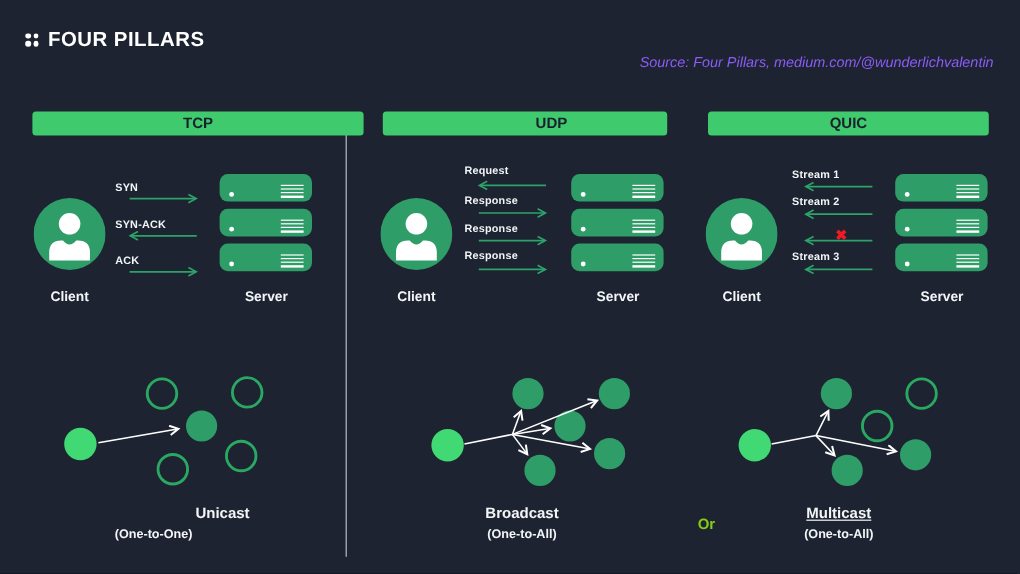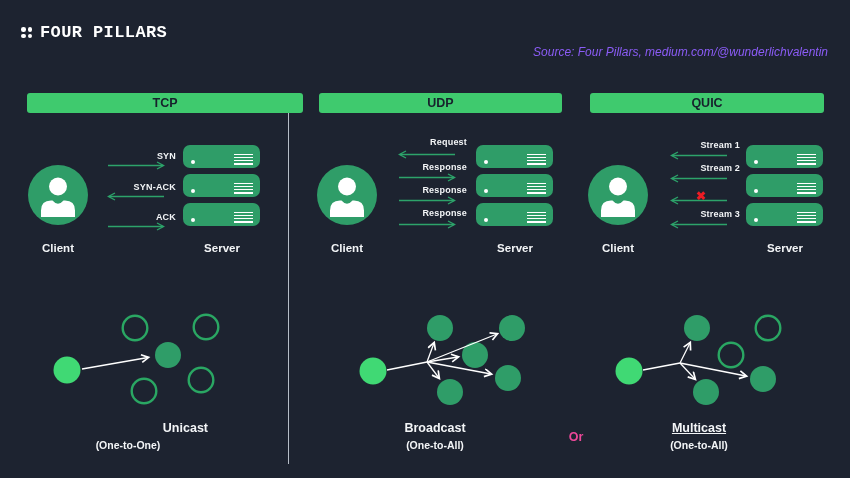--- a/index.html
+++ b/index.html
@@ -1,20 +1,20 @@
 <!DOCTYPE html>
 <html><head>
 <meta charset="utf-8">
 <style>
   html,body{margin:0;padding:0;background:#11151d;}
   .canvas{position:relative;width:850px;height:478px;background:#1d2330;overflow:hidden;
           font-family:"Liberation Sans",sans-serif;}
 
   
-  .brand{position:absolute;left:21px;top:23px;display:flex;align-items:center;gap:8px;font-family:Liberation Mono, monospace;}
+  .brand{position:absolute;left:21px;top:23px;display:flex;align-items:center;gap:8px;}
   .dots{width:11px;height:11px;display:grid;grid-template-columns:4.5px 4.5px;grid-template-rows:4.5px 4.5px;gap:2px;}
   .dots i{display:block;background:#fff;border-radius:50%;}
   .brand-name{color:#fff;font-weight:bold;font-size:17px;letter-spacing:.4px;}
   .title{position:absolute;right:22px;top:18px;color:#fff;font-weight:bold;font-size:21px;}
   .source{position:absolute;right:22px;top:45px;color:#8b5cf6;font-style:italic;font-size:12px;}
 
   
   .pill{position:absolute;top:93px;height:20px;background:#3fca6e;border-radius:3px;
         color:#17212c;font-weight:bold;font-size:12.5px;display:flex;align-items:center;justify-content:center;}
 
@@ -23,30 +23,30 @@
   
   .client-icon{position:absolute;width:60px;height:60px;}
   .entity-label{position:absolute;width:90px;top:242px;text-align:center;color:#f3f5f7;font-weight:bold;font-size:11.5px;}
   .server-stack{position:absolute;top:145px;width:77px;}
   .server-box{position:relative;height:23px;border-radius:7px;background:#2f9d68;margin-bottom:6px;}
   .server-dot{position:absolute;left:8px;bottom:4px;width:4px;height:4px;border-radius:50%;background:#fff;}
   .server-lines{position:absolute;right:7px;bottom:3.5px;display:flex;flex-direction:column;gap:1.6px;}
   .server-lines i{display:block;width:19px;height:1.5px;background:#fff;}
 
   
-  .msg-label{position:absolute;width:80px;text-align:right;color:#f3f5f7;font-weight:bold;font-size:9px;letter-spacing:.2px;}
+  .msg-label{position:absolute;width:80px;text-align:left;color:#f3f5f7;font-weight:bold;font-size:9px;letter-spacing:.2px;}
   .msg-arrow{position:absolute;}
   .xmark{position:absolute;left:693px;top:190px;width:16px;text-align:center;color:#ed1c24;
          font-weight:bold;font-size:12px;line-height:13px;}
 
   
   .cast-svg{position:absolute;top:310px;}
   .cast-title{position:absolute;width:160px;top:421px;text-align:center;color:#f3f5f7;font-weight:bold;font-size:12.5px;}
   .cast-sub{position:absolute;width:160px;top:439px;text-align:center;color:#f3f5f7;font-weight:bold;font-size:10.5px;}
-  .or-label{position:absolute;left:556px;top:430px;width:40px;text-align:center;color:#ec4899;font-weight:bold;font-size:12.5px;}
+  .or-label{position:absolute;left:556px;top:430px;width:40px;text-align:right;color:#84cc16;font-weight:bold;font-size:12.5px;}
 </style>
 </head>
 <body>
 
 <div class="canvas">
 
   <div class="brand">
     <span class="dots">
         <i></i>
         <i></i>
@@ -108,21 +108,21 @@
         <span class="server-lines">
           <i></i>
           <i></i>
           <i></i>
           <i></i>
         </span>
       </div>
   </div>
   <div class="entity-label" style="left:177px;">Server</div>
 
-  <div class="pill" style="left:319px;width:243px;">UDP</div>
+  <div class="pill" style="left:319px;width:193px;padding-left:44px;">UDP</div>
 
   <svg class="client-icon" style="left:317px;top:165px;" viewBox="0 0 60 60">
     <circle cx="30" cy="30" r="30" fill="#2f9d68"></circle>
     <circle cx="30" cy="21.5" r="9" fill="#fff"></circle>
     <path d="M13 52 L13 45.5 Q13 35.5 23 35.5 L24.5 35.5 Q30 42 35.5 35.5 L37 35.5 Q47 35.5 47 45.5 L47 52 Z" fill="#fff"></path>
   </svg>
   <div class="entity-label" style="left:302px;">Client</div>
 
   <div class="msg-label" style="left:387px;top:137px;">Request</div>
   <svg class="msg-arrow" style="left:398px;top:150px;" width="58" height="9">

